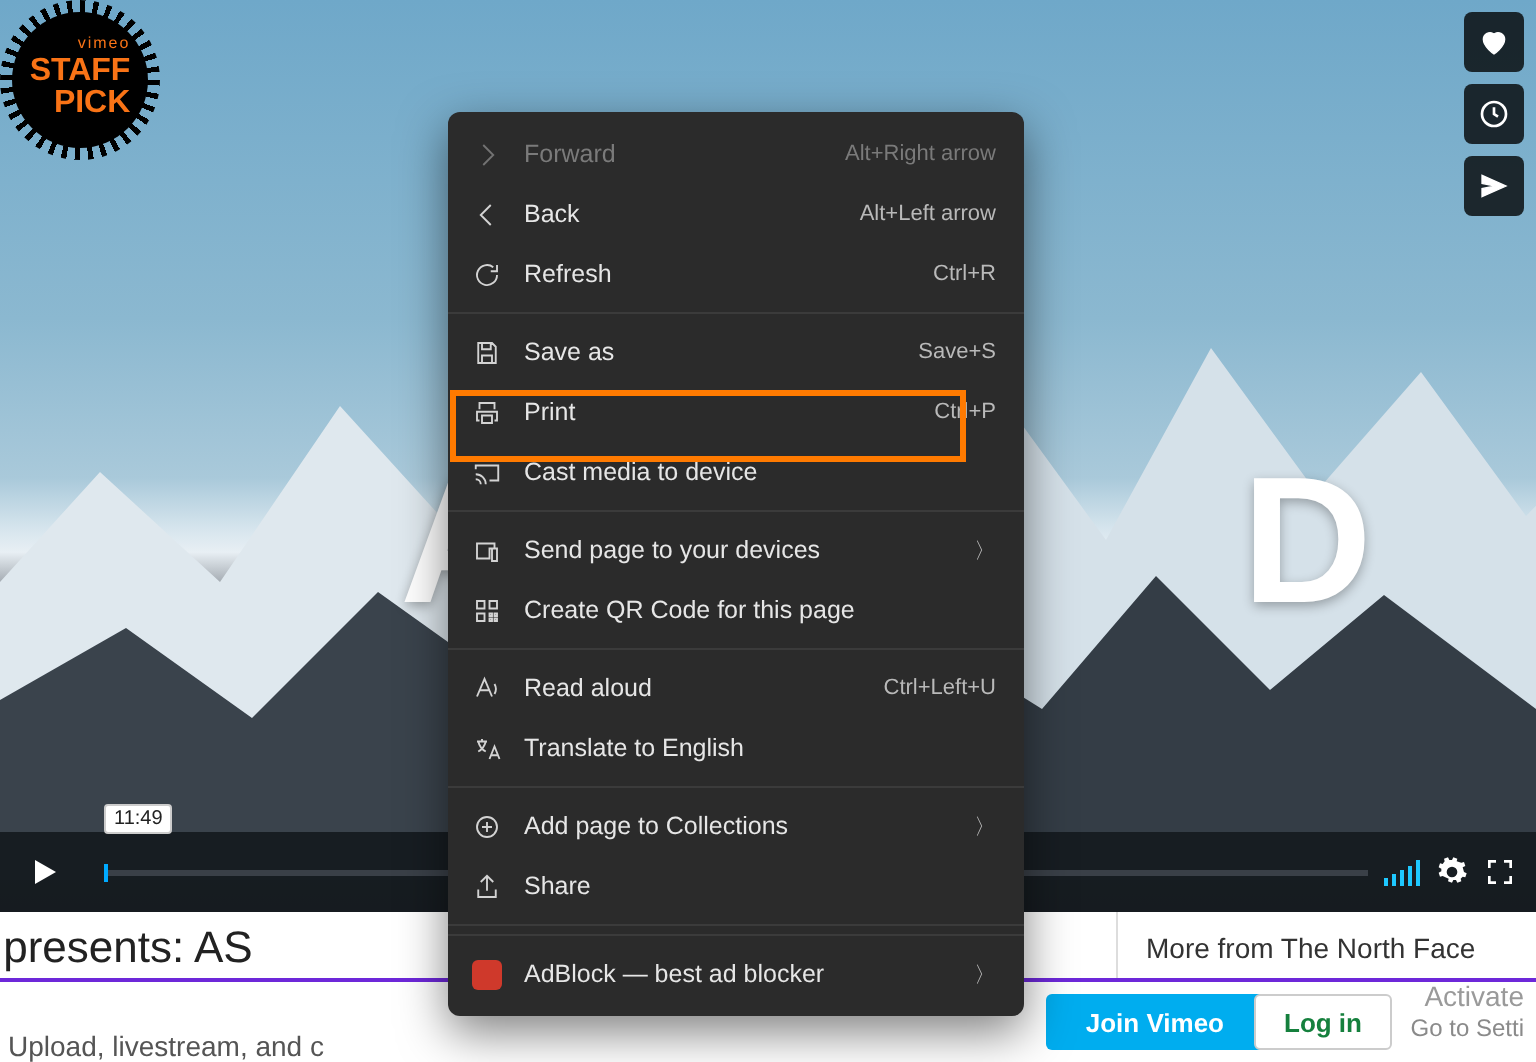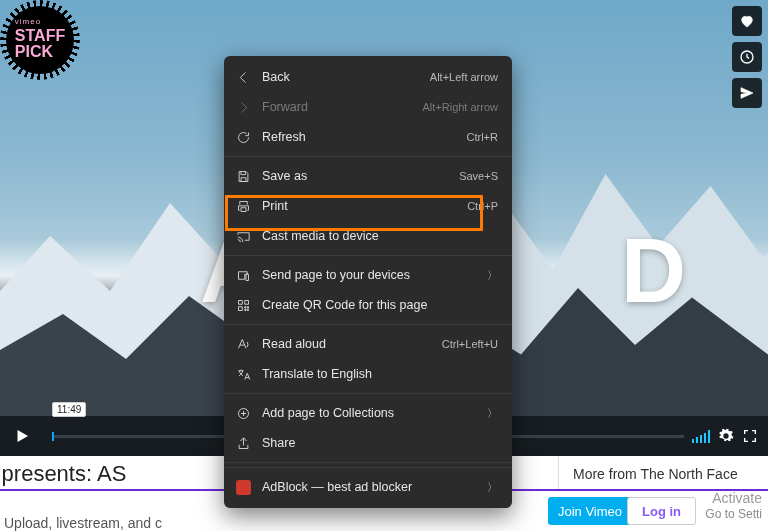--- a/index.html
+++ b/index.html
@@ -11,21 +11,21 @@
 .mountain2{position:absolute;right:-30px;top:150px;width:350px;height:240px;background:#d5e1e9;clip-path:polygon(0 100%,0 55%,15% 20%,30% 50%,45% 10%,60% 40%,75% 15%,90% 45%,100% 30%,100% 100%)}
 .rock1{position:absolute;left:0;top:260px;width:420px;height:180px;background:#3a434c;clip-path:polygon(0 100%,0 50%,15% 30%,30% 55%,45% 20%,60% 45%,75% 25%,100% 60%,100% 100%)}
 .rock2{position:absolute;right:0;top:250px;width:380px;height:190px;background:#343d46;clip-path:polygon(0 100%,0 55%,15% 30%,35% 55%,50% 20%,65% 50%,80% 25%,100% 55%,100% 100%)}
 
 .bigletters{position:absolute;top:220px;left:200px;font-size:90px;font-weight:700;color:#fff;letter-spacing:8px;text-shadow:0 2px 6px rgba(0,0,0,.3)}
 .bigletters span.gap{display:inline-block;width:280px}
 
 
 .badge{position:absolute;top:6px;left:6px;width:68px;height:68px;border-radius:50%;background:#000;display:flex;align-items:center;justify-content:center}
 .badge-ring{position:absolute;width:80px;height:80px;border-radius:50%;top:-6px;left:-6px;background:repeating-conic-gradient(#000 0 4deg,transparent 4deg 10deg)}
-.badge-inner{position:relative;color:#f9a8d4;text-align:left;line-height:1}
+.badge-inner{position:relative;color:#f97316;text-align:right;line-height:1}
 .badge-inner .top{font-size:8px;letter-spacing:1px}
 .badge-inner .mid{font-size:16px;font-weight:800;margin-top:2px}
 .badge-inner .bot{font-size:16px;font-weight:800;margin-bottom:2px}
 
 
 .actions{position:absolute;top:6px;right:6px;display:flex;flex-direction:column;gap:6px}
 .actbtn{width:30px;height:30px;background:rgba(0,0,0,.78);border-radius:4px;display:flex;align-items:center;justify-content:center;color:#fff}
 .actbtn svg{width:16px;height:16px;fill:#fff;stroke:#fff}
 
 
@@ -43,22 +43,22 @@
 .gearico svg,.fsico svg{width:16px;height:16px;fill:#fff}
 
 
 .titlestrip{position:absolute;left:0;right:0;bottom:40px;height:35px;background:#fff;display:flex;align-items:center;color:#222;font-size:22px;padding-left:0;overflow:hidden}
 .titlestrip .t{white-space:nowrap;margin-left:-40px}
 .morefrom{position:absolute;right:0;top:0;bottom:0;width:195px;border-left:1px solid #ddd;display:flex;align-items:center;padding-left:14px;font-size:14px;color:#333;background:#fff}
 
 
 .bottombar{position:absolute;left:0;right:0;bottom:0;height:40px;background:#fff;border-top:2px solid #6d28d9;display:flex;align-items:flex-end;font-size:14px;color:#555}
 .bottombar .desc{padding-left:8px;white-space:nowrap;overflow:hidden;margin-left:-4px}
-.joinbtn{position:absolute;right:136px;top:6px;height:28px;padding:0 10px;background:#00adef;color:#fff;border:none;border-radius:3px;font-size:13px;font-weight:400}
-.loginbtn{position:absolute;right:72px;top:6px;height:28px;padding:0 14px;background:#fff;color:#8b5cf6;border:1px solid #ccc;border-radius:3px;font-size:13px;font-weight:600}
+.joinbtn{position:absolute;right:136px;top:6px;height:28px;padding:0 20px;background:#00adef;color:#fff;border:none;border-radius:3px;font-size:13px;font-weight:700}
+.loginbtn{position:absolute;right:72px;top:6px;height:28px;padding:0 14px;background:#fff;color:#15803d;border:1px solid #ccc;border-radius:3px;font-size:13px;font-weight:600}
 
 
 .menu{position:absolute;top:56px;left:224px;width:288px;background:#2b2b2b;color:#e6e6e6;border-radius:6px;padding:6px 0;box-shadow:0 8px 24px rgba(0,0,0,.5);font-size:12.5px}
 .mrow{display:flex;align-items:center;height:30px;position:relative}
 .mico{width:38px;display:flex;align-items:center;justify-content:center;opacity:.9}
 .mico svg{width:15px;height:15px;fill:none;stroke:#e6e6e6;stroke-width:1.5}
 .mlabel{flex:1}
 .mshort{margin-right:14px;font-size:11px;color:#b9b9b9}
 .march{margin-right:14px;color:#b9b9b9;font-size:11px}
 .mrow.dis{color:#7a7a7a}
@@ -156,37 +156,37 @@
       </div>
   </div>
 
   <div class="bottombar">
     <span class="desc">Upload, livestream, and c</span>
     <button class="joinbtn">Join Vimeo</button>
     <button class="loginbtn">Log in</button>
   </div>
 
   <div class="menu">
+    <div class="mrow dis">
+      <span class="mico">
+          <svg viewBox="0 0 24 24">
+            <path d="M9 4l8 8-8 8"></path>
+          </svg>
+        </span>
+      <span class="mlabel">Forward</span>
+      <span class="mshort">Alt+Right arrow</span>
+    </div>
     <div class="mrow">
       <span class="mico">
           <svg viewBox="0 0 24 24">
             <path d="M15 4l-8 8 8 8"></path>
           </svg>
         </span>
       <span class="mlabel">Back</span>
       <span class="mshort">Alt+Left arrow</span>
-    </div>
-    <div class="mrow dis">
-      <span class="mico">
-          <svg viewBox="0 0 24 24">
-            <path d="M9 4l8 8-8 8"></path>
-          </svg>
-        </span>
-      <span class="mlabel">Forward</span>
-      <span class="mshort">Alt+Right arrow</span>
     </div>
     <div class="mrow">
       <span class="mico">
           <svg viewBox="0 0 24 24">
             <path d="M20 12a8 8 0 1 1-3-6.2M20 4v5h-5"></path>
           </svg>
         </span>
       <span class="mlabel">Refresh</span>
       <span class="mshort">Ctrl+R</span>
     </div>

